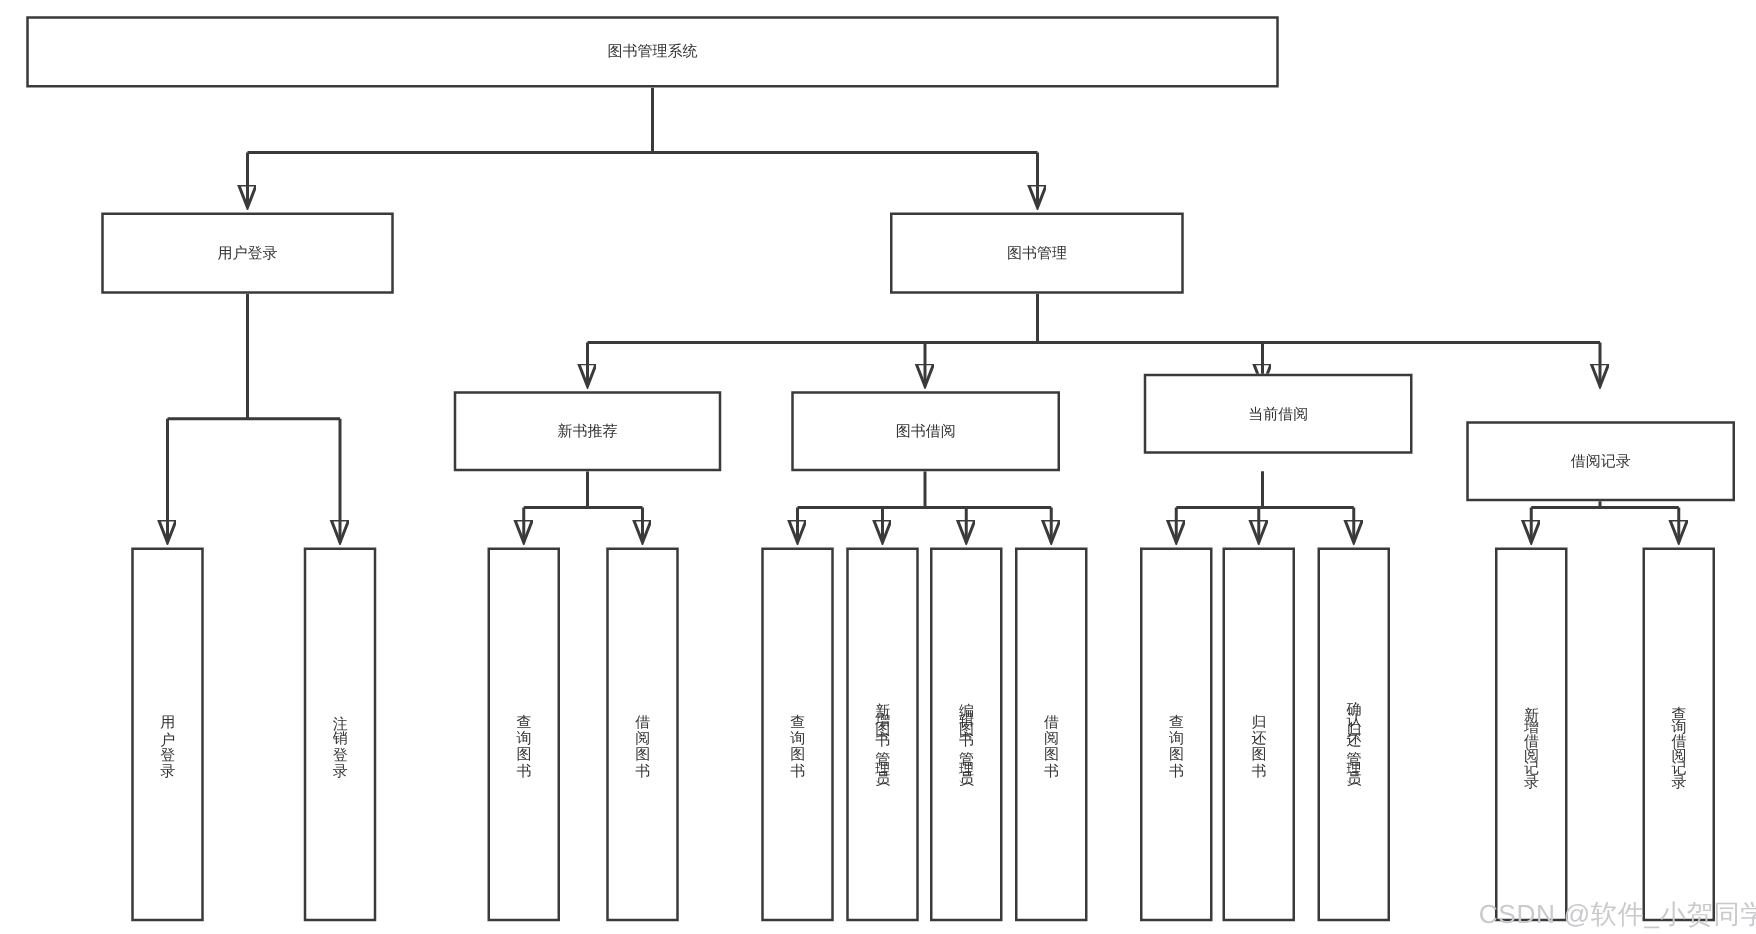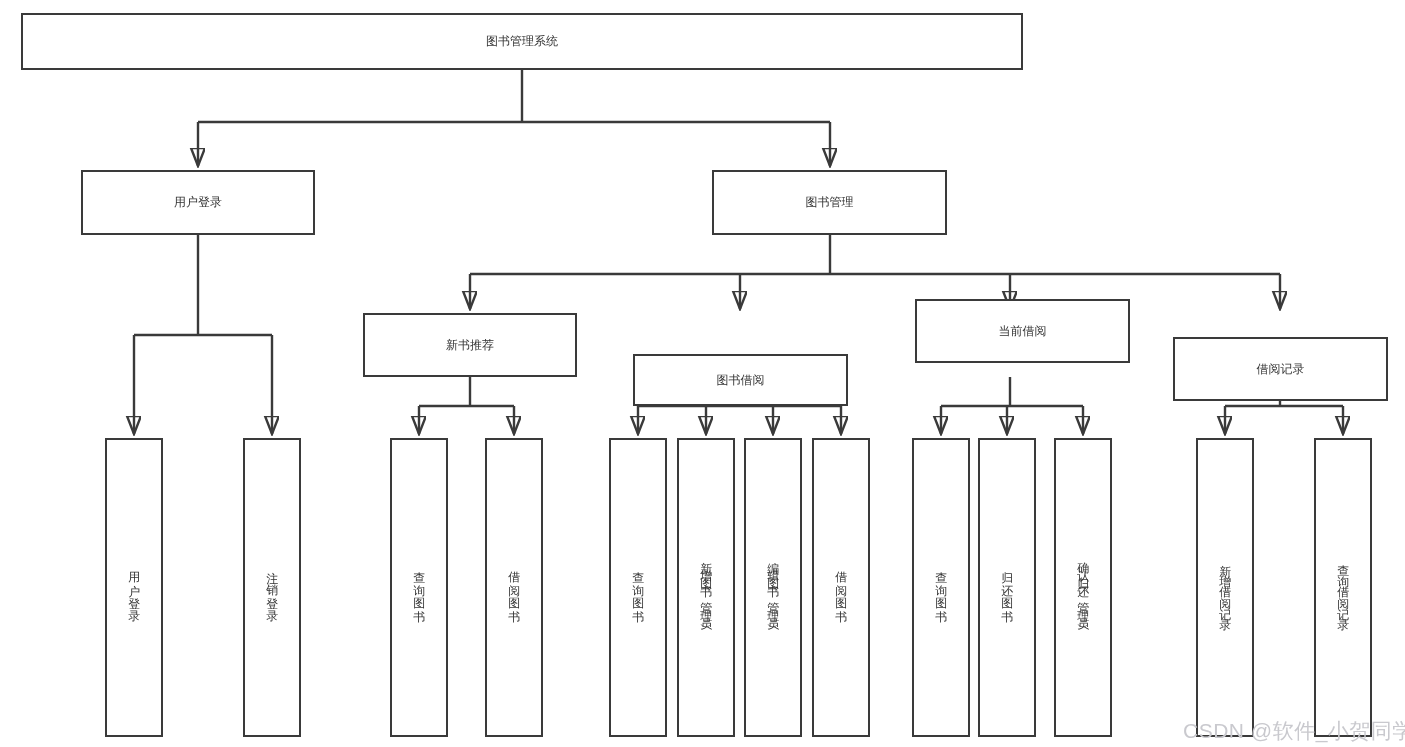--- a/index.html
+++ b/index.html
@@ -23,21 +23,21 @@
     z-index:2;
     line-height:1.2;
   }
   
   .box.root{left:21px;top:13px;width:1002px;height:57px;}
   
   .box.l2a{left:81px;top:170px;width:234px;height:65px;}
   .box.l2b{left:712px;top:170px;width:235px;height:65px;}
   
   .box.l3a{left:363px;top:313px;width:214px;height:64px;}
-  .box.l3b{left:633px;top:313px;width:215px;height:52px;margin-top:41px;}
+  .box.l3b{left:633px;top:313px;width:215px;height:64px;}
   .box.l3c{left:903px;top:299px;width:215px;height:64px;margin-left:12px;}
   .box.l3d{left:1173px;top:313px;width:215px;height:64px;margin-top:24px;}
   
   .box.leaf{top:438px;width:58px;height:299px;}
   .leaf .vtext{
     writing-mode:vertical-rl;
     text-orientation:mixed;
     white-space:nowrap;
   }
   .vtext.sp-wide{letter-spacing:13px;}

